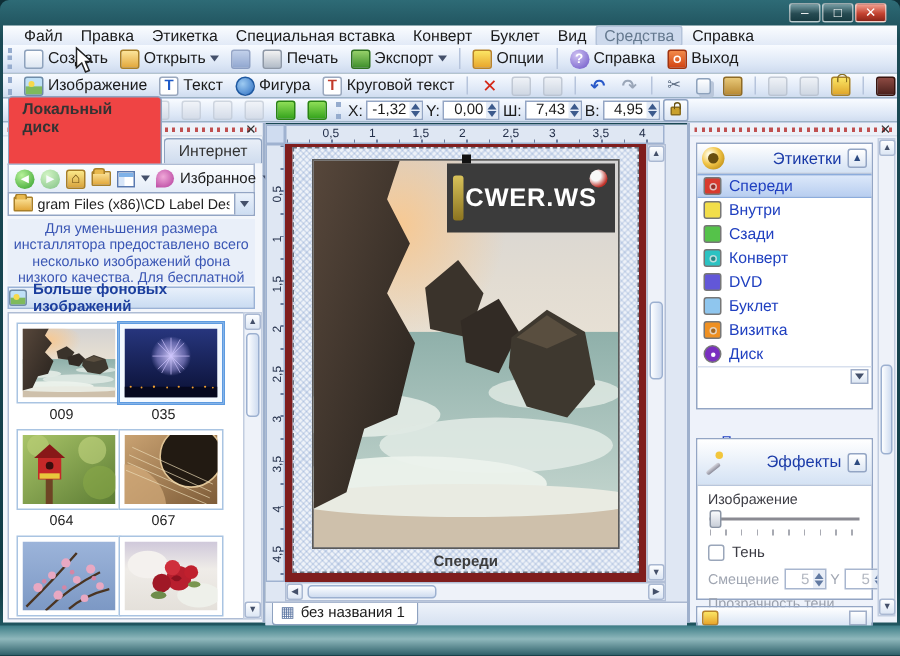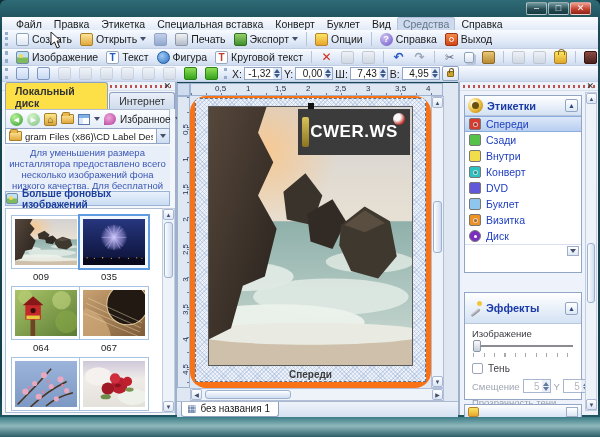--- a/index.html
+++ b/index.html
@@ -63,21 +63,21 @@
   .lockbtn{width:17px;height:15px;border:1px solid #8ea2c2;border-radius:2px;background:linear-gradient(#fdfeff,#dbe5f3);display:flex;align-items:center;justify-content:center;flex:none;}
   .lockbtn .pad{width:7px;height:6px;background:#caa12c;border:1px solid #8a6c1c;border-radius:1px;position:relative;}
   .lockbtn .pad::before{content:"";position:absolute;left:1px;top:-4px;width:3px;height:4px;border:1px solid #6a5414;border-bottom:none;border-radius:3px 3px 0 0;}
   
   .dockgrip{height:9px;background:repeating-linear-gradient(90deg,#c05050 0 2px,transparent 2px 5px) center/96% 3px no-repeat,#edf1f8;position:relative;border-bottom:1px solid #d8dfeb;}
   .dockx{position:absolute;right:2px;top:-1px;font-size:9px;color:#333;line-height:10px;padding:0 2px;}
   
   .leftpanel{position:absolute;left:2px;top:82px;width:175px;height:333px;background:#f3f6fb;border-right:2px solid #9eb0cc;}
   .ltabs{position:absolute;left:3px;top:10px;height:17px;display:flex;align-items:flex-end;gap:1px;font-size:10.5px;}
   .ltab{padding:2px 9px 2px;border:1px solid #8ea2c0;border-bottom:none;border-radius:3px 3px 0 0;background:linear-gradient(#e9eff8,#cfdcee);color:#333;}
-  .ltab.active{background:#fde047;font-weight:bold;position:relative;top:1px;padding-bottom:1px;}
+  .ltab.active{background:#ef4444;font-weight:bold;position:relative;top:1px;padding-bottom:19px;}
   .lnav{position:absolute;left:3px;top:27px;right:5px;height:19px;border:1px solid #aebcd4;border-bottom:none;background:linear-gradient(#fbfdff,#e4ecf7);display:flex;align-items:center;gap:4px;padding:0 4px;}
   .nav-ball{width:13px;height:13px;border-radius:50%;background:radial-gradient(circle at 35% 30%,#b8f29a,#2f9e28);color:#fff;font-size:7px;text-align:center;line-height:13px;flex:none;}
   .nav-ball.dim{opacity:.55;}
   .home-ic{width:13px;height:13px;background:linear-gradient(#fbe88a,#d8a33c);border:1px solid #a87f28;border-radius:2px;color:#6a4a10;font-size:10px;line-height:12px;text-align:center;flex:none;}
   .folder-ic{width:13px;height:10px;background:linear-gradient(#fce49a,#e2a83c);border:1px solid #a87f28;border-radius:1px;position:relative;flex:none;}
   .folder-ic::before{content:"";position:absolute;left:0;top:-3px;width:6px;height:3px;background:#e9b94e;border:1px solid #a87f28;border-bottom:none;border-radius:2px 2px 0 0;}
   .view-ic{width:12px;height:11px;background:#fff;border:1px solid #5a7ab0;box-shadow:inset 0 3px #7fb2e8,inset 4px 0 #d8e6f8;flex:none;}
   .fav-ic{width:12px;height:12px;background:radial-gradient(circle at 40% 40%,#f0a8d8,#b23a9a);border-radius:50% 50% 50% 0;flex:none;}
   .lpath{position:absolute;left:3px;top:46px;right:5px;height:16px;border:1px solid #93a5c4;background:#fff;display:flex;align-items:center;gap:3px;padding-left:3px;}
   .lpath .txt{flex:1;font-size:9.5px;white-space:nowrap;overflow:hidden;color:#222;}
@@ -96,21 +96,21 @@
   .sc-thumb{width:9px;height:56px;background:linear-gradient(90deg,#fdfeff,#cfdcf0);border:1px solid #9cb0d0;border-radius:3px;margin:2px 0 auto;}
   
   .center{position:absolute;left:177px;top:83px;width:281px;height:334px;background:#dfe7f3;}
   .corner{position:absolute;left:0;top:0;width:13px;height:13px;background:#cfdcf0;border:1px solid #9fb2d0;}
   .hruler{position:absolute;left:13px;top:0;width:253px;height:13px;background:linear-gradient(#e7eefa,#c9d8ef);border:1px solid #9fb2d0;
     background-image:repeating-linear-gradient(90deg,#6a7a9a 0 1px,transparent 1px 15px);background-size:100% 4px;background-repeat:no-repeat;background-position:0 9px;}
   .hruler span{position:absolute;top:0px;font-size:8px;color:#24304a;}
   .vruler{position:absolute;left:0;top:13px;width:13px;height:292px;background:linear-gradient(90deg,#e7eefa,#c9d8ef);border:1px solid #9fb2d0;
     background-image:repeating-linear-gradient(180deg,#6a7a9a 0 1px,transparent 1px 15px);background-size:4px 100%;background-repeat:no-repeat;background-position:9px 0;}
   .vruler span{position:absolute;left:1px;font-size:8px;color:#24304a;transform:rotate(-90deg);transform-origin:center;width:12px;text-align:center;}
-  .viewport{position:absolute;left:13px;top:13px;width:241px;height:292px;background:#f97316;overflow:hidden;border-radius:16px;}
+  .viewport{position:absolute;left:13px;top:13px;width:241px;height:292px;background:#7f1d1d;overflow:hidden;}
   .page{position:absolute;left:5px;top:2px;width:231px;height:284px;background:#eef2f8;
     background-image:repeating-linear-gradient(45deg,rgba(125,155,205,.30) 0 1px,transparent 1px 3px),repeating-linear-gradient(-45deg,rgba(125,155,205,.30) 0 1px,transparent 1px 3px);
     border:1px dashed #6a6f7a;}
   .artwork{position:absolute;left:12px;top:7px;right:12px;bottom:15px;border:1px solid #5a5a5a;overflow:hidden;background:#888;}
   .artwork svg{width:100%;height:100%;display:block;}
   .handle{position:absolute;left:50%;top:4px;width:6px;height:6px;background:#111;margin-left:-3px;z-index:5;}
   .watermark{position:absolute;right:2px;top:2px;width:112px;height:46px;background:#3b3b3b;color:#fff;display:flex;align-items:center;justify-content:center;font-weight:bold;font-size:17px;letter-spacing:.5px;font-family:"Liberation Sans",sans-serif;}
   .watermark::before{content:"";position:absolute;left:4px;top:8px;width:7px;height:30px;background:linear-gradient(#d8c25a,#8c7420);border-radius:2px;}
   .watermark::after{content:"";position:absolute;right:5px;top:4px;width:12px;height:12px;border-radius:50%;background:radial-gradient(circle at 35% 35%,#f8f8f8 30%,#c03028 70%);}
   .sidelabel{position:absolute;left:0;right:0;bottom:1px;text-align:center;font-size:10px;font-weight:bold;color:#3c3c3c;}
@@ -120,21 +120,21 @@
   .hscroll{position:absolute;left:13px;top:305px;width:254px;height:13px;background:#eef2f9;border:1px solid #b2bfd6;}
   .hscroll .thumbh{position:absolute;left:14px;top:1px;width:86px;height:9px;background:linear-gradient(#fdfeff,#cfdcf0);border:1px solid #9cb0d0;border-radius:3px;}
   .hscroll .sc-btn{position:absolute;top:0px;}
   .doctabs{position:absolute;left:0;top:318px;width:281px;height:16px;background:linear-gradient(#eef3fa,#d6e1f1);border-top:1px solid #aab8d0;display:flex;align-items:flex-start;padding-left:4px;}
   .doctab{display:flex;align-items:center;gap:4px;background:#fff;border:1px solid #8ea2c0;border-top:none;padding:1px 8px 2px 5px;font-size:10px;border-radius:0 0 3px 3px;}
   .gridglyph{color:#5a74a0;font-size:10px;line-height:10px;}
   
   .rightpanel{position:absolute;right:2px;top:82px;width:140px;height:333px;background:#eef2fa;border-left:2px solid #9eb0cc;}
   .rbox{position:absolute;left:4px;right:16px;background:#fff;border:1px solid #93a5c4;}
   .rbox-h{height:20px;display:flex;align-items:center;gap:4px;padding:0 3px;background:linear-gradient(#ffffff,#d4e2f4);border-bottom:1px solid #b8c6dc;}
-  .rbox-h .ttl{flex:1;text-align:left;color:#1a3aa8;font-weight:bold;font-size:11px;}
+  .rbox-h .ttl{flex:1;text-align:right;color:#1a3aa8;font-weight:normal;font-size:11px;}
   .colbtn{width:13px;height:13px;border:1px solid #93a5c4;border-radius:2px;background:linear-gradient(#fff,#dde7f4);font-size:7px;line-height:11px;text-align:center;color:#2c4a80;flex:none;}
   .wand{width:14px;height:14px;position:relative;flex:none;}
   .wand::before{content:"";position:absolute;left:2px;bottom:1px;width:11px;height:3px;background:linear-gradient(#d8d8e0,#8a8a98);transform:rotate(-38deg);border-radius:2px;}
   .wand::after{content:"";position:absolute;right:0;top:0;width:5px;height:5px;background:#f2c63c;border-radius:50%;}
   .litem{display:flex;align-items:center;gap:5px;height:16px;padding-left:4px;color:#2040c0;font-size:10.5px;}
   .litem.sel{background:linear-gradient(#dce8fa,#b8cef0);border-top:1px solid #8cacdc;border-bottom:1px solid #8cacdc;}
   .li-ic{width:12px;height:12px;border:1px solid #777;border-radius:2px;flex:none;position:relative;}
   .li-ic .dot{position:absolute;inset:2.5px;border-radius:50%;background:rgba(30,30,30,.35);border:1px solid rgba(255,255,255,.7);}
   .li-ic.round{border-radius:50%;}
   .li-ic.round .dot{background:#fff;inset:3.5px;border:none;}
@@ -666,26 +666,26 @@
         <span class="ttl">Этикетки</span>
         <span class="colbtn">▲</span>
       </div>
       <div class="litem sel">
           <span class="li-ic" style="background:#d83a2e">
             <span class="dot"></span>
           </span>
           <span>Спереди</span>
         </div>
       <div class="litem">
+          <span class="li-ic" style="background:#f2de4a"></span>
+          <span>Внутри</span>
+        </div>
+      <div class="litem">
           <span class="li-ic" style="background:#55c24a"></span>
           <span>Сзади</span>
-        </div>
-      <div class="litem">
-          <span class="li-ic" style="background:#f2de4a"></span>
-          <span>Внутри</span>
         </div>
       <div class="litem">
           <span class="li-ic" style="background:#2cc2c2">
             <span class="dot"></span>
           </span>
           <span>Конверт</span>
         </div>
       <div class="litem">
           <span class="li-ic" style="background:#6257d8"></span>
           <span>DVD</span>

